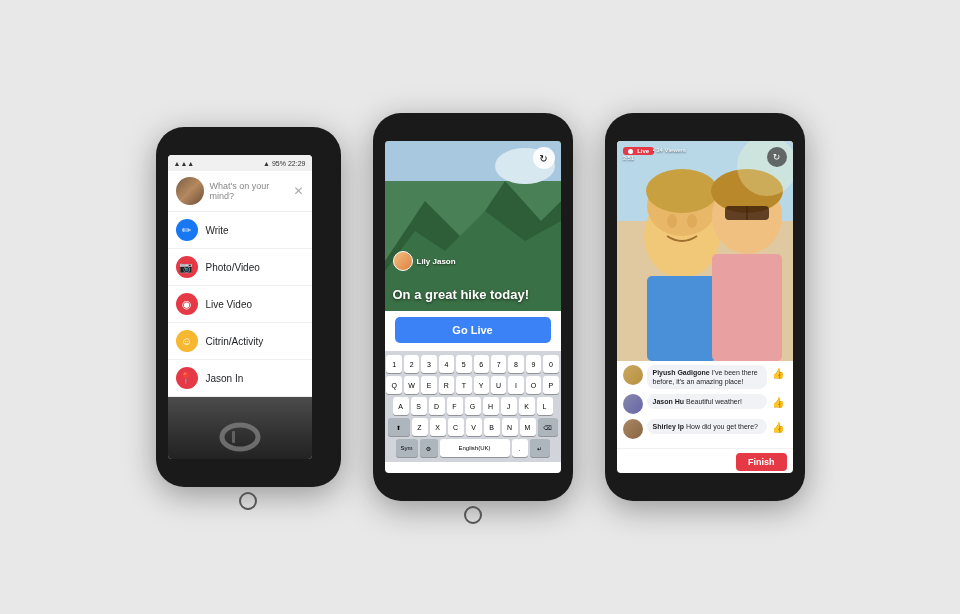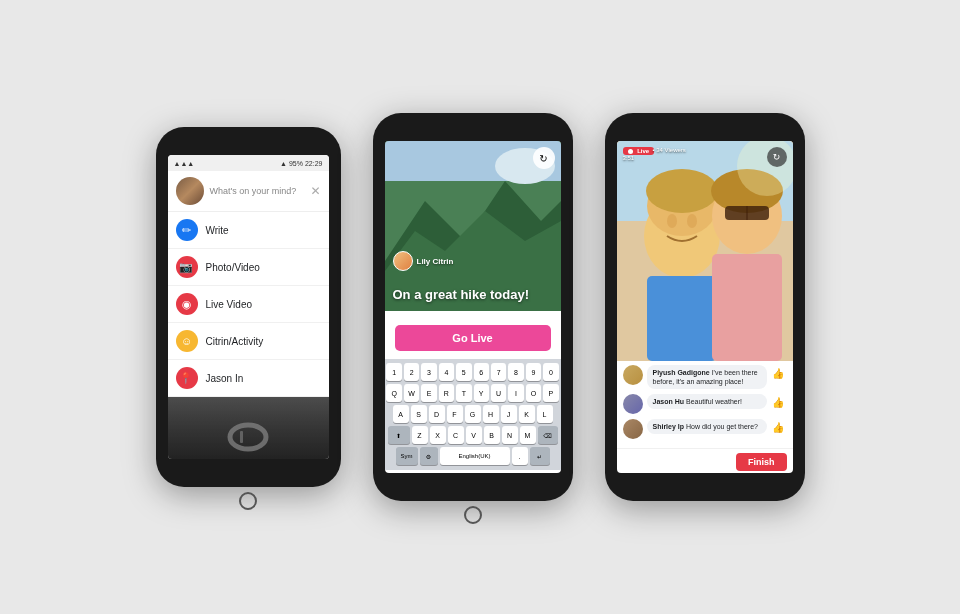--- a/index.html
+++ b/index.html
@@ -28,21 +28,21 @@
       position: relative;
     }
 
     
     .phone1 {
       width: 185px;
       height: 360px;
       border-radius: 28px;
     }
     .phone1 .phone-screen {
-      width: 161px;
+      width: 144px;
       height: 304px;
       margin: 28px 12px 28px 12px;
       border-radius: 4px;
     }
 
     
     .phone2 {
       width: 200px;
       height: 388px;
       border-radius: 28px;
@@ -196,26 +196,26 @@
       height: 22px;
       background: rgba(255,255,255,0.9);
       border-radius: 50%;
       display: flex;
       align-items: center;
       justify-content: center;
       font-size: 10px;
       cursor: pointer;
     }
     .go-live-btn {
-      background: #ec4899;
+      background: #3b82f6;
       color: #fff;
       font-size: 11px;
       font-weight: 600;
       padding: 7px;
-      margin: 14px 10px 8px 10px;
+      margin: 6px 10px 8px 10px;
       border-radius: 5px;
       text-align: center;
       cursor: pointer;
     }
 
     
     .keyboard {
       background: #d1d5db;
       padding: 4px 2px 2px 2px;
     }
@@ -452,21 +452,21 @@
 
       <svg style="position:absolute;bottom:0;left:0;width:100%;height:100%" viewBox="0 0 176 170" preserveAspectRatio="none">
         <rect width="176" height="170" fill="#4a8055"></rect>
         <polygon points="0,120 40,60 80,100 120,40 156,80 176,60 176,170 0,170" fill="#2d5e38"></polygon>
         <polygon points="0,130 30,90 60,110 100,70 140,100 176,80 176,170 0,170" fill="#3a7045"></polygon>
         <rect x="0" y="0" width="176" height="40" fill="#a8c8e0"></rect>
         <ellipse cx="140" cy="25" rx="30" ry="18" fill="#d8e8f0"></ellipse>
       </svg>
       <div class="live-user-row">
         <div class="live-user-avatar"></div>
-        <span class="live-user-name">Lily Citrin</span>
+        <span class="live-user-name">Lily Jason</span>
       </div>
       <div class="live-caption">On a great hike today!</div>
 
       <div class="rotate-btn">↻</div>
     </div>
 
     <div class="go-live-btn">Go Live</div>
 
     <div class="keyboard">
       <div class="kb-row">

